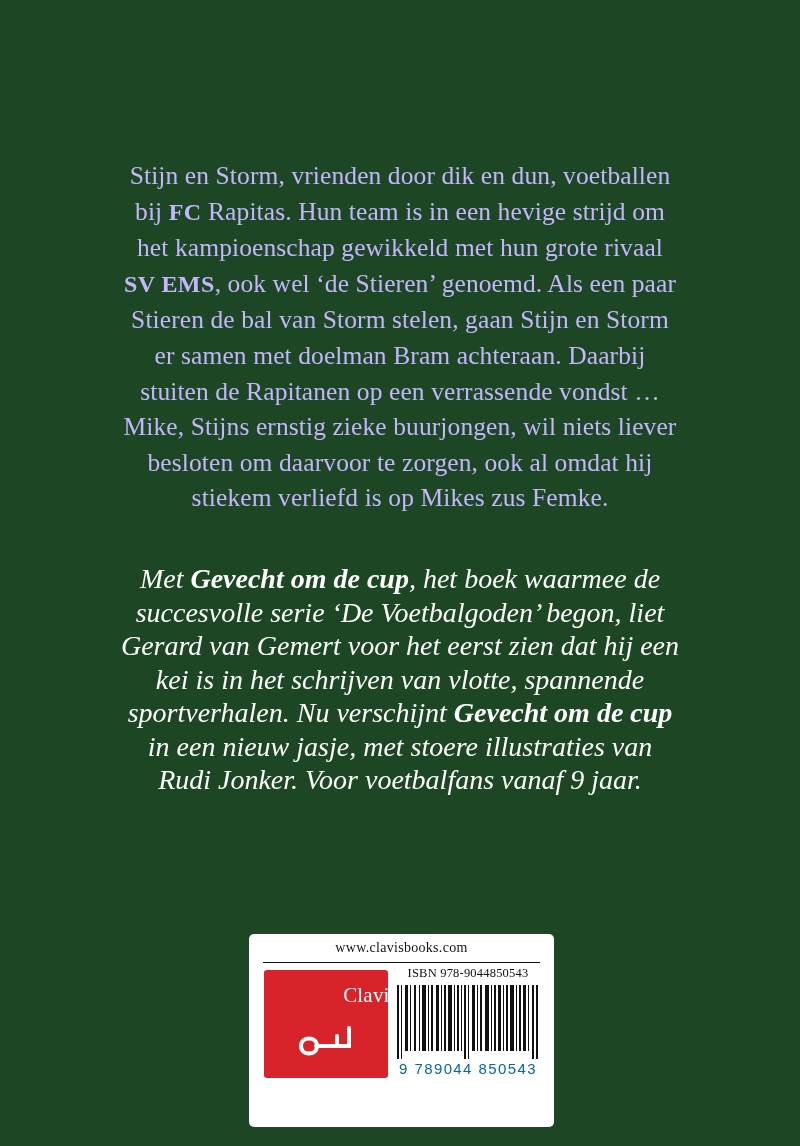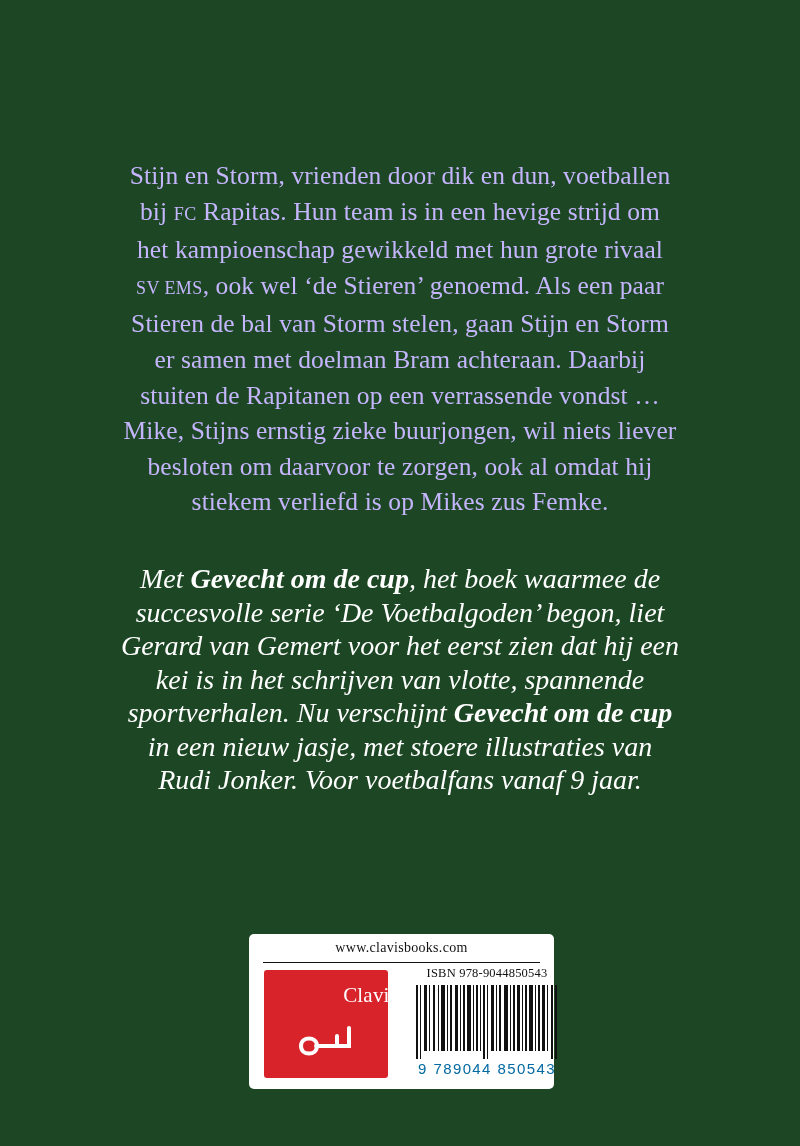--- a/index.html
+++ b/index.html
@@ -29,22 +29,23 @@
     top: 158px;
     width: 564px;
     text-align: center;
     color: #c4b5fd;
     font-family: "Liberation Serif", serif;
     font-size: 25.5px;
     line-height: 35.6px;
     letter-spacing: 0.1px;
   }
   .blurb .sc {
-    font-size: 18px;
+    font-size: 24px;
     letter-spacing: 0.4px;
+    font-weight: bold;
   }
 
   
   .note {
     position: absolute;
     left: 118px;
     top: 562px;
     width: 564px;
     text-align: center;
     color: #ffffff;
@@ -57,21 +58,21 @@
     font-weight: bold;
     font-style: italic;
   }
 
   
   .isbn-block {
     position: absolute;
     left: 249px;
     top: 934px;
     width: 305px;
-    height: 155px;
+    height: 193px;
     background: #ffffff;
     border-radius: 5px;
     box-sizing: border-box;
     padding: 0;
   }
   .isbn-url {
     position: absolute;
     left: 0;
     top: 6px;
     width: 305px;
@@ -116,21 +117,21 @@
     position: absolute;
     left: 33px;
     top: 46px;
     width: 58px;
     height: 48px;
   }
 
   
   .bc-wrap {
     position: absolute;
-    left: 165px;
+    left: 146px;
     top: 32px;
     width: 146px;
     height: 115px;
   }
   .bc-isbn {
     position: absolute;
     left: 0;
     top: 0;
     width: 146px;
     text-align: center;

